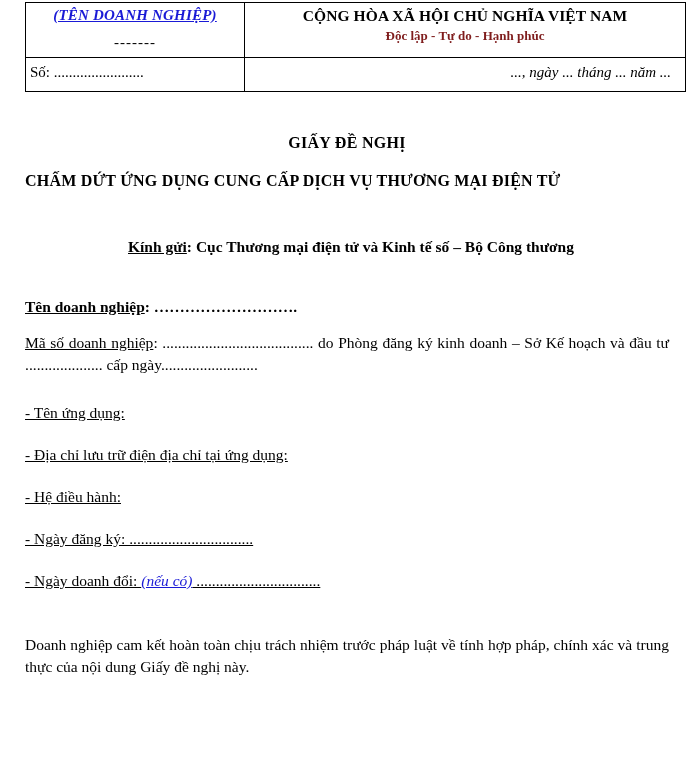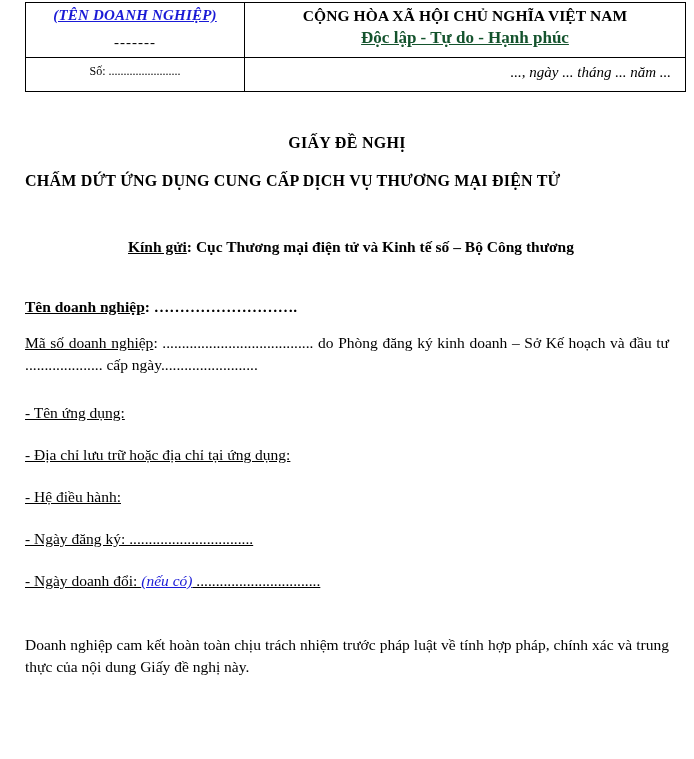--- a/index.html
+++ b/index.html
@@ -58,31 +58,30 @@
   }
   .nation {
     font-weight: bold;
     font-size: 15.5px;
     display: block;
     margin-top: 2px;
     letter-spacing: .1px;
   }
   .motto {
     font-weight: bold;
-    font-size: 17px;
+    font-size: 13px;
     display: block;
-    text-decoration: underline;
     margin-top: 3px;
-    color: #14532d;
+    color: #7f1d1d;
   }
 
   .so-line {
-    font-size: 12px;
+    font-size: 15px;
     display: block;
-    text-align: center;
+    text-align: left;
     padding: 4px 0 6px 0;
   }
   .date-line {
     font-size: 15px;
     display: block;
     text-align: right;
     padding: 4px 10px 6px 0;
     font-style: italic;
   }
 
@@ -166,21 +165,21 @@
 
     <div class="para gap-1">
       <span class="u">Mã số doanh nghiệp</span><span>: ....................................... do Phòng đăng ký kinh doanh – Sở Kế hoạch và đầu tư .................... cấp ngày.........................</span>
     </div>
 
 
     <div class="list-item first">
       <span class="u">- Tên ứng dụng:</span>
     </div>
     <div class="list-item">
-      <span class="u">- Địa chỉ lưu trữ hoặc địa chỉ tại ứng dụng:</span>
+      <span class="u">- Địa chỉ lưu trữ điện địa chỉ tại ứng dụng:</span>
     </div>
     <div class="list-item">
       <span class="u">- Hệ điều hành:</span>
     </div>
     <div class="list-item">
       <span class="u">- Ngày đăng ký: ................................</span>
     </div>
     <div class="list-item">
       <span class="u">- Ngày doanh đổi: </span><span class="blue-italic u">(nếu có)</span><span class="u"> ................................</span>
     </div>

